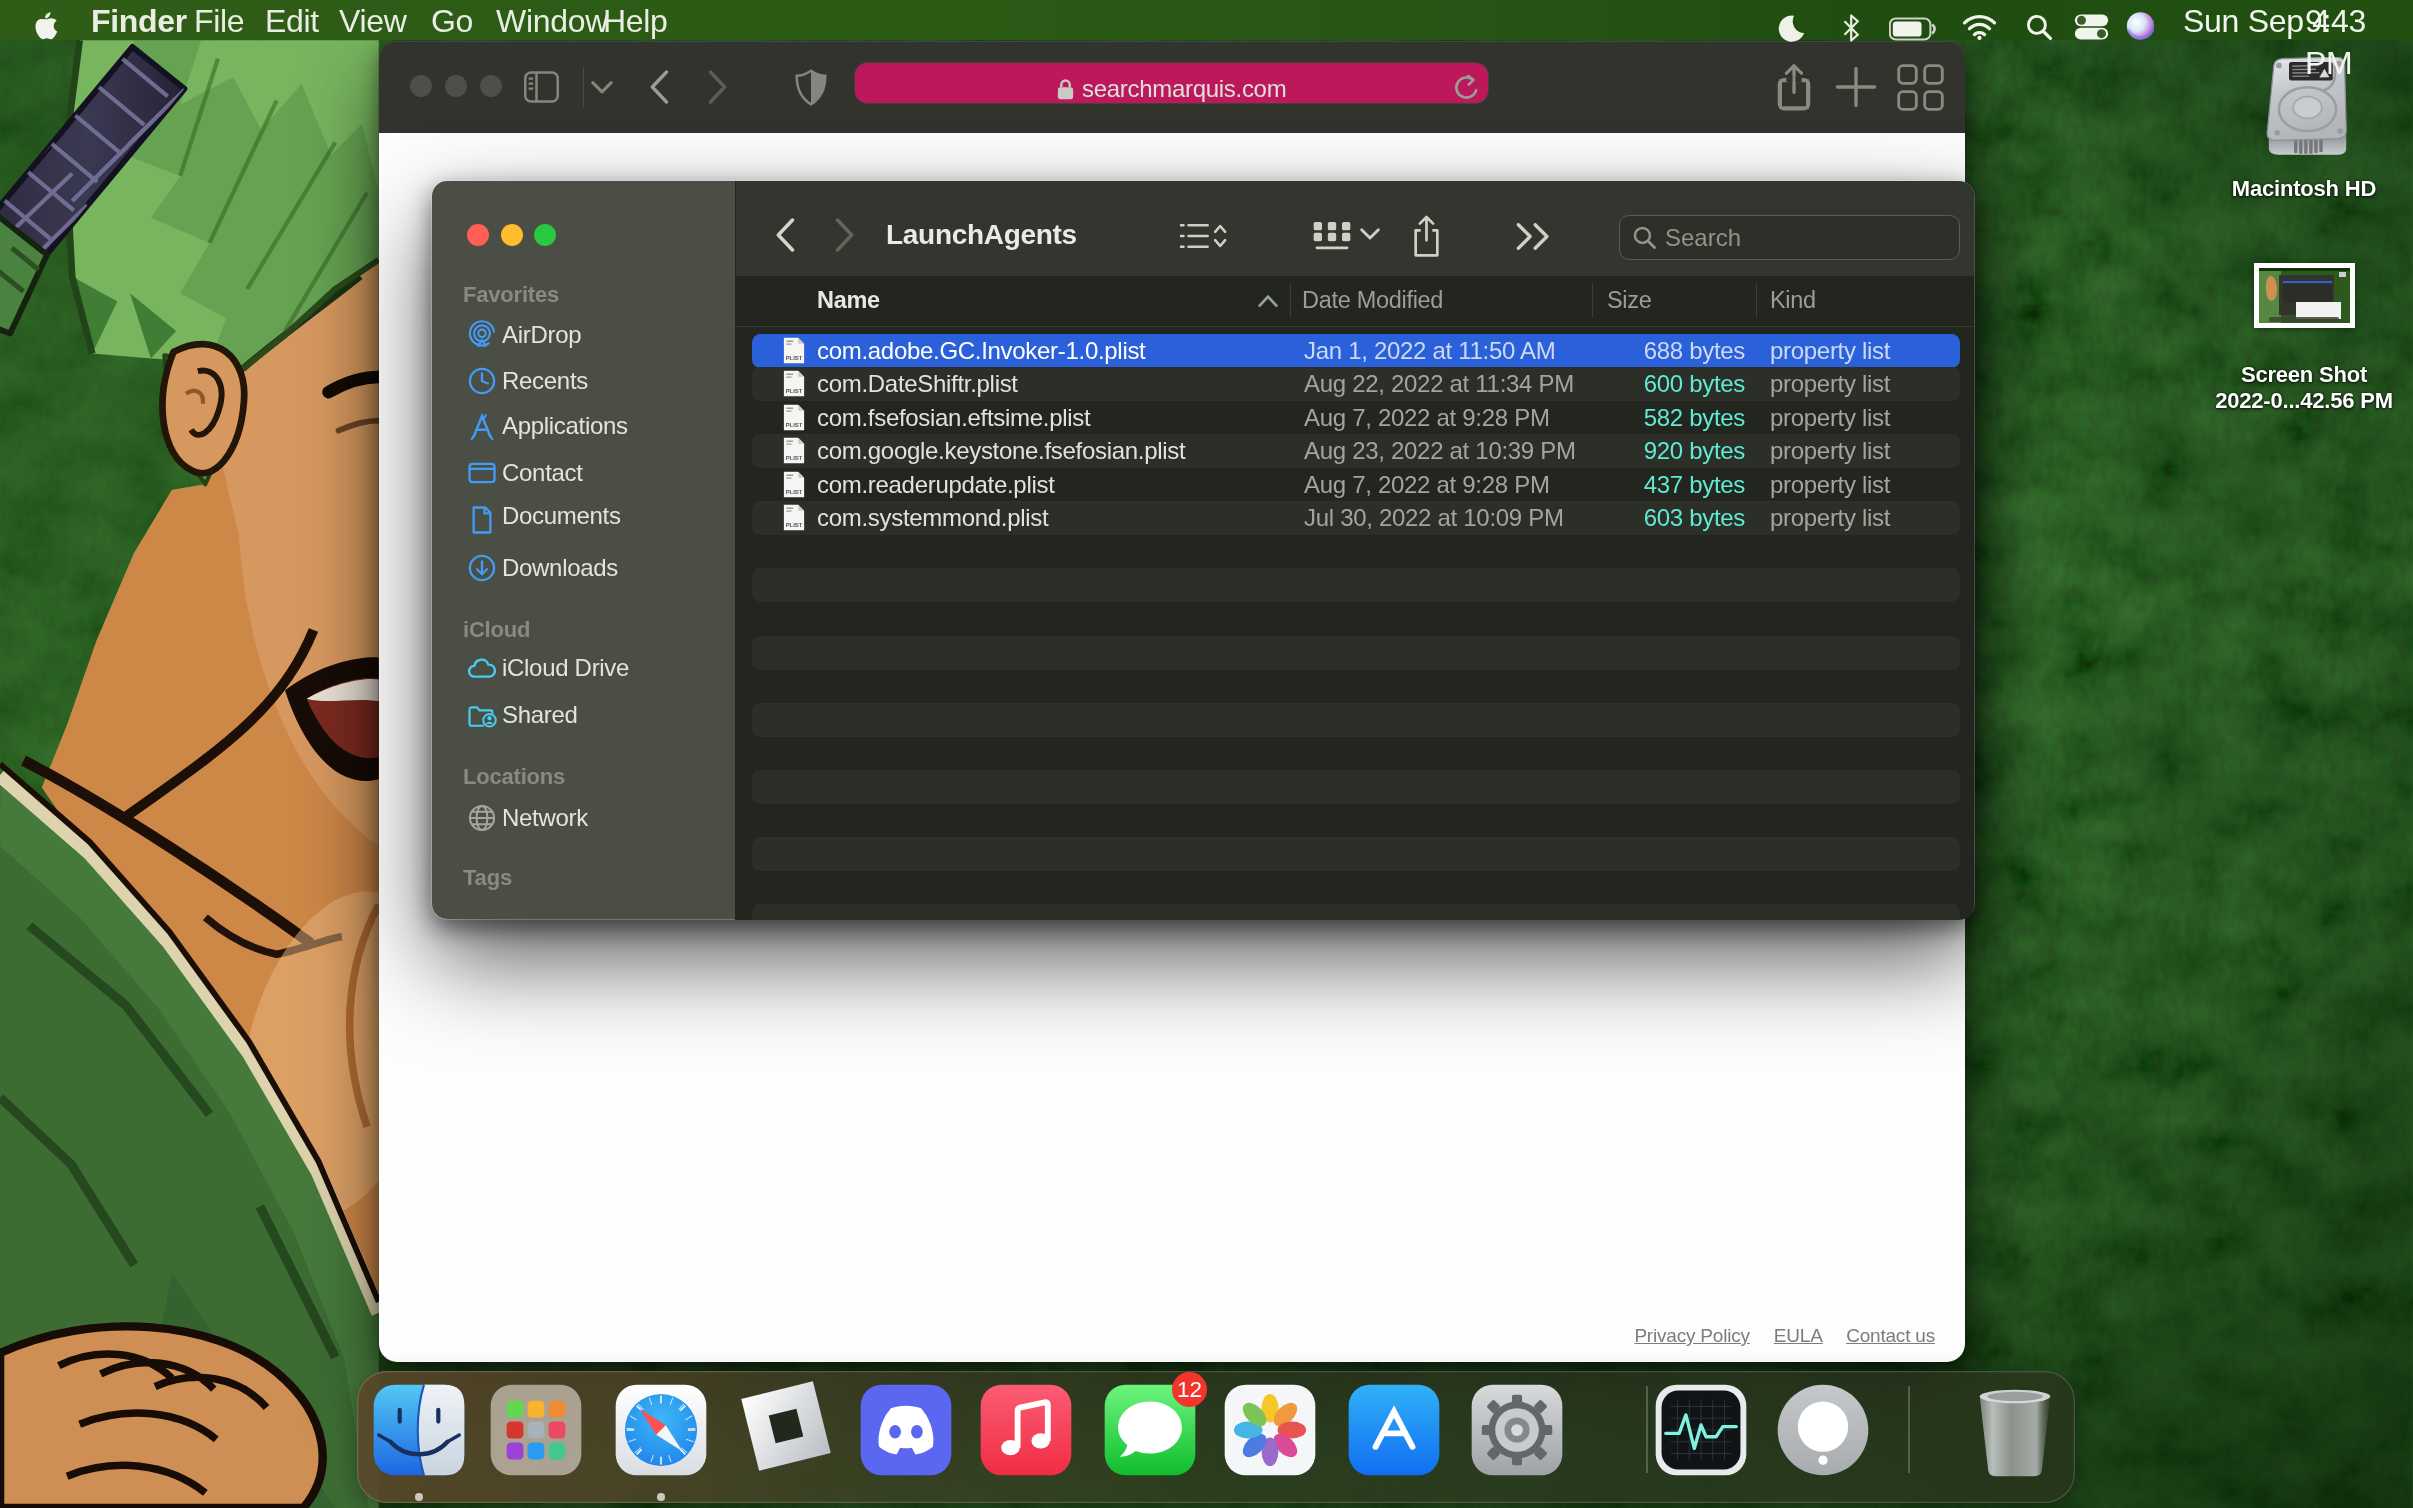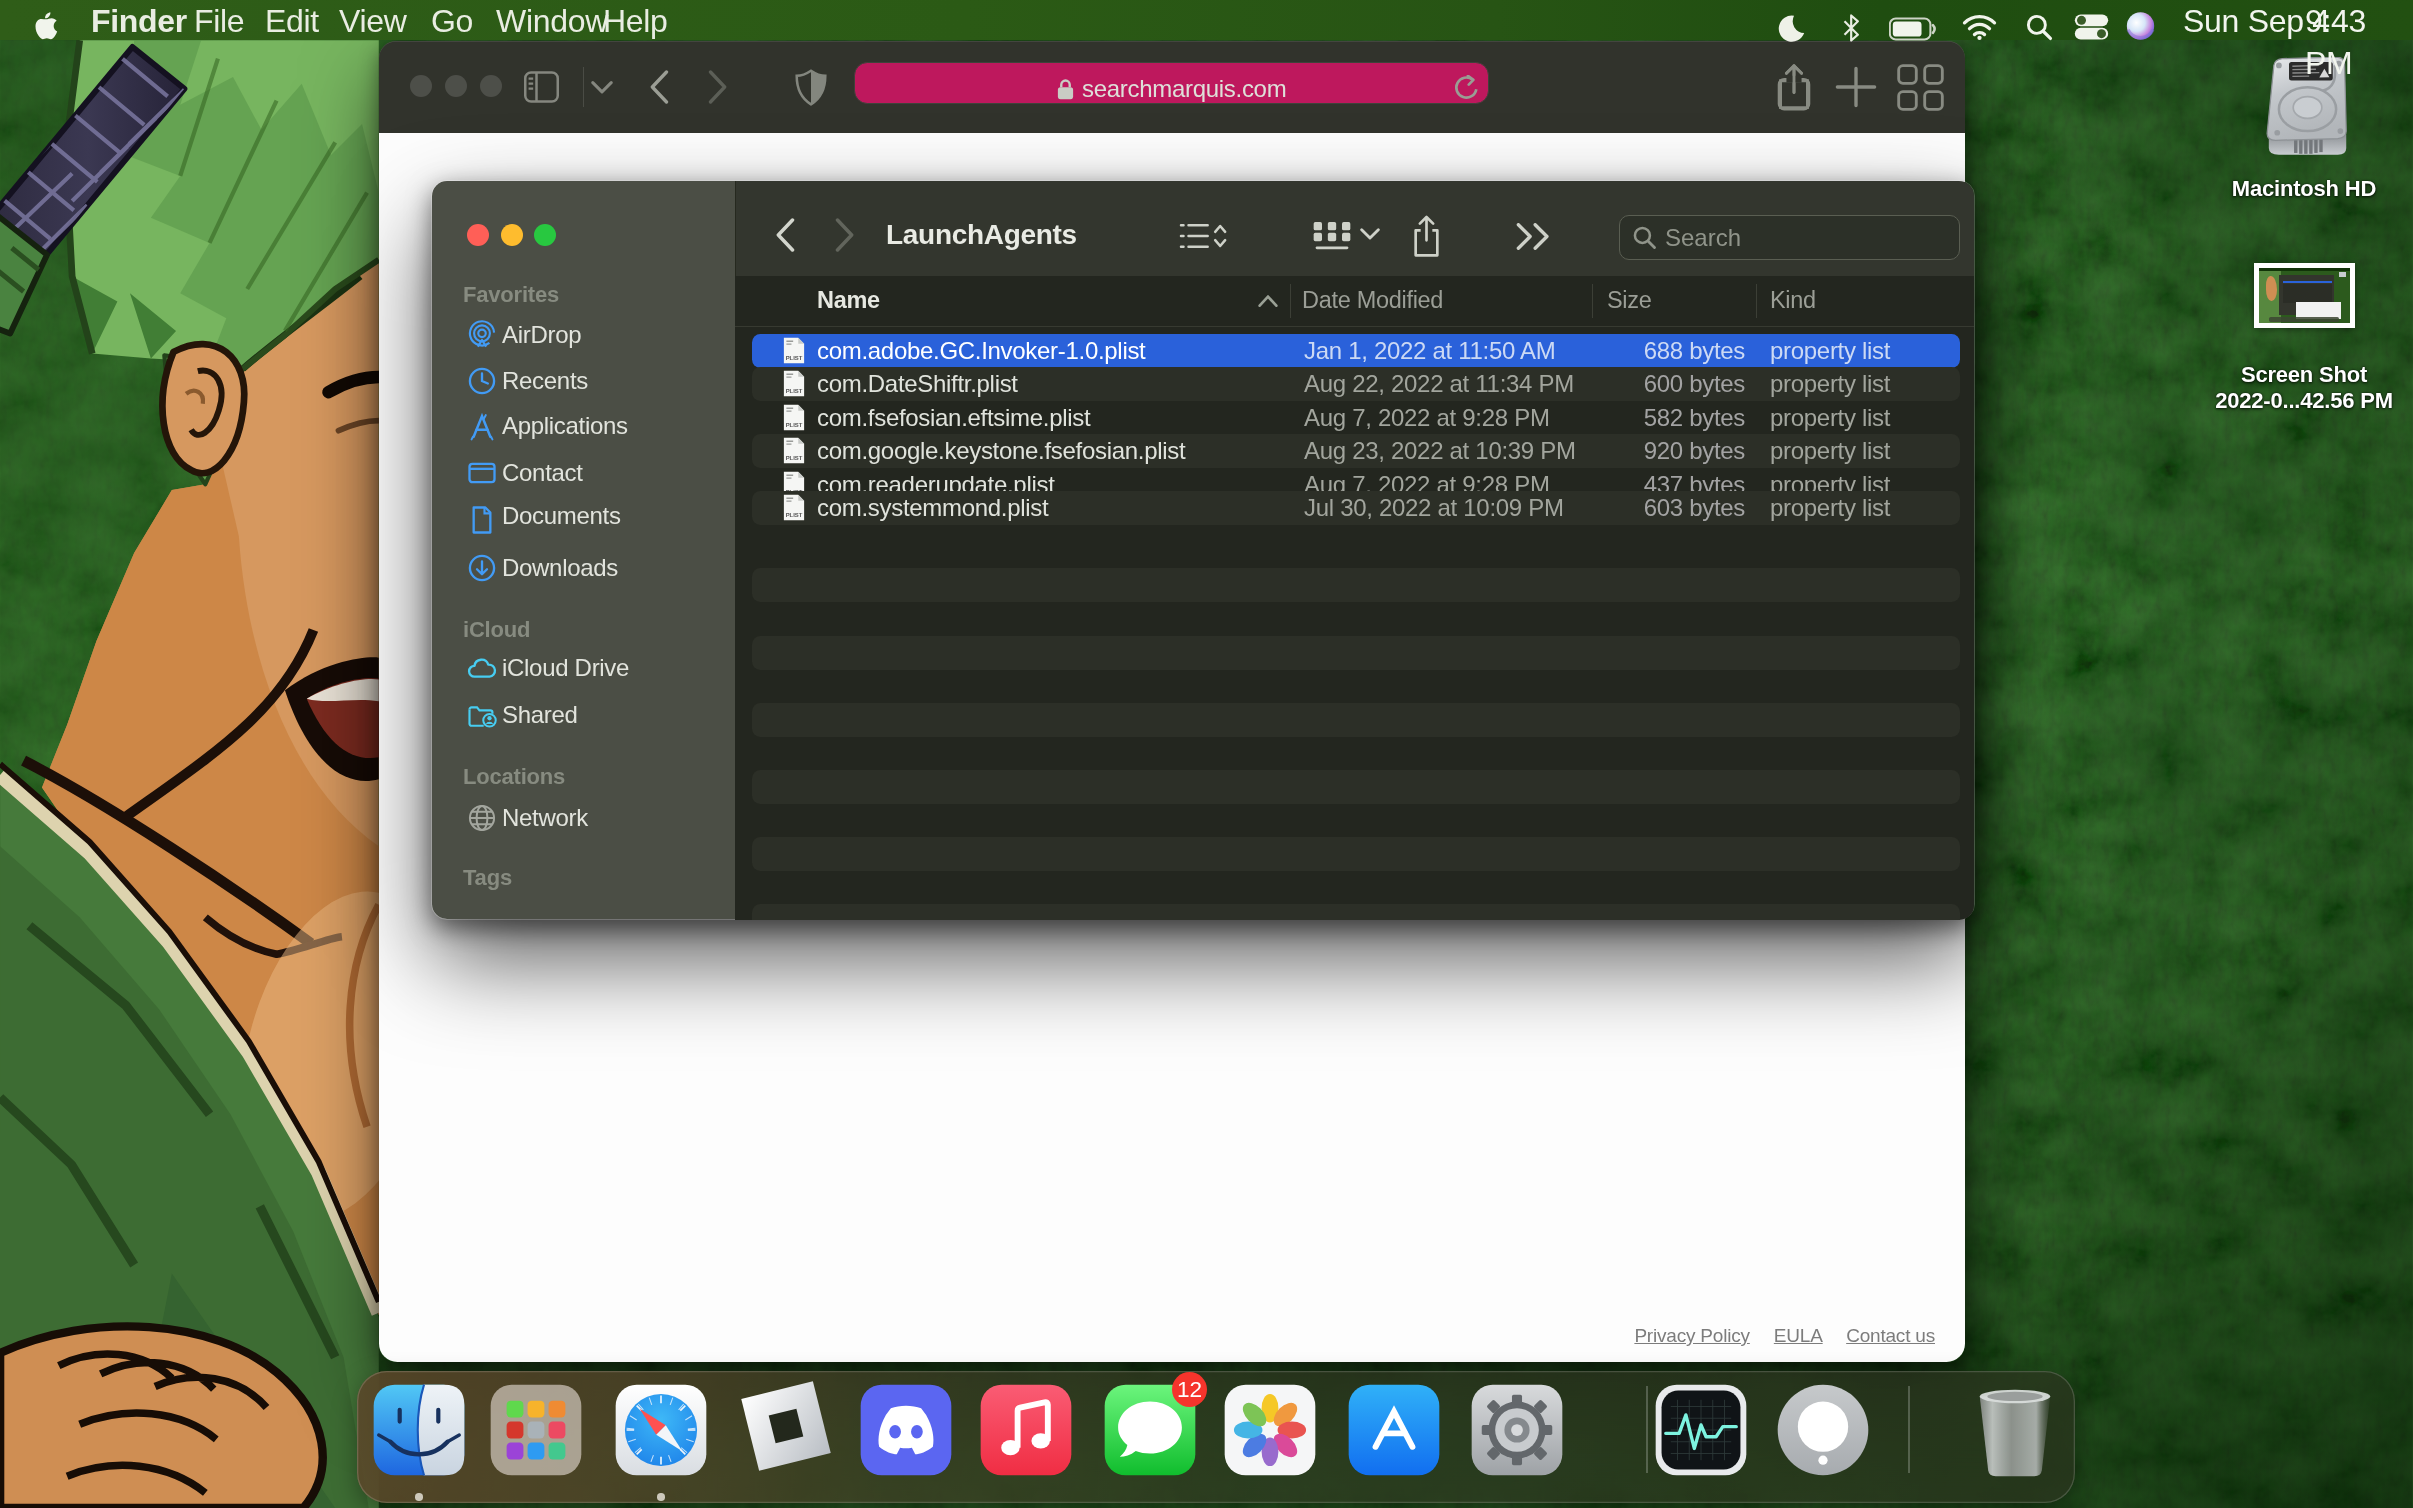--- a/index.html
+++ b/index.html
@@ -35,21 +35,21 @@
     border-radius:0 0 15px 0;overflow:hidden;}
   .ftl{position:absolute;width:22px;height:22px;border-radius:50%;top:43px;}
   .sb-head{position:absolute;left:31px;font-size:22px;font-weight:bold;color:#878b80;letter-spacing:-0.2px;}
   .sb-item{position:absolute;left:70px;font-size:24px;color:#e2e4dd;letter-spacing:-0.3px;}
   .sb-ic{position:absolute;left:35px;width:30px;height:30px;}
   .fh-sep{position:absolute;top:8.4px;width:0.8px;height:34px;background:#3c3f36;}
   .fh-txt{position:absolute;top:0;font-size:23.5px;color:#9b9e96;letter-spacing:-0.3px;}
   .frow{position:absolute;left:17px;width:1208px;height:34px;border-radius:8.4px;}
   .frow .nm{position:absolute;left:65px;top:3.4px;font-size:24px;color:#e0e3dc;letter-spacing:-0.3px;}
   .frow .dt{position:absolute;left:552px;top:3.4px;font-size:24px;color:#a2a59d;letter-spacing:-0.3px;}
-  .frow .sz{position:absolute;left:779px;top:3.4px;width:214px;text-align:right;font-size:24px;color:#a3a3a3;letter-spacing:-0.3px;}
+  .frow .sz{position:absolute;left:779px;top:3.4px;width:214px;text-align:right;font-size:24px;color:#5eead4;letter-spacing:-0.3px;}
   .frow .kd{position:absolute;left:1018px;top:3.4px;font-size:24px;color:#a2a59d;letter-spacing:-0.3px;}
   .frow.sel{background:#2a61da;}
   .frow.sel .nm{color:#ffffff;}
   .frow.sel .dt,.frow.sel .sz,.frow.sel .kd{color:#ccd9f4;}
   .frow.alt{background:#2c2f27;}
   .plist-ic{position:absolute;left:31px;top:3.4px;width:22px;height:27px;}
   
   .dlabel{position:absolute;text-align:center;color:#ffffff;font-size:22px;font-weight:600;
     letter-spacing:-0.2px;text-shadow:0 0.8px 3.4px rgba(0,0,0,0.85),0 0 1.7px rgba(0,0,0,0.6);z-index:5;}
   
@@ -450,21 +450,21 @@
             <path d="M1,1 L18,1 L25,8 L25,31 L1,31 Z" fill="#f5f6f4"></path>
             <path d="M18,1 L18,8 L25,8 Z" fill="#c9cbc8"></path>
             <path d="M4,5 L12,5 M4,8.5 L10,8.5" stroke="#9a9c99" stroke-width="1.6"></path>
             <text x="13" y="27" font-size="7" font-weight="bold" fill="#555" text-anchor="middle" font-family="Liberation Sans">PLIST</text>
           </svg>
       <div class="nm">com.readerupdate.plist</div>
       <div class="dt">Aug 7, 2022 at 9:28 PM</div>
       <div class="sz">437 bytes</div>
       <div class="kd">property list</div>
     </div>
-    <div class="frow alt" style="top:215px;">
+    <div class="frow alt" style="top:225px;">
       <svg class="plist-ic" viewBox="0 0 26 32">
             <path d="M1,1 L18,1 L25,8 L25,31 L1,31 Z" fill="#f5f6f4"></path>
             <path d="M18,1 L18,8 L25,8 Z" fill="#c9cbc8"></path>
             <path d="M4,5 L12,5 M4,8.5 L10,8.5" stroke="#9a9c99" stroke-width="1.6"></path>
             <text x="13" y="27" font-size="7" font-weight="bold" fill="#555" text-anchor="middle" font-family="Liberation Sans">PLIST</text>
           </svg>
       <div class="nm">com.systemmond.plist</div>
       <div class="dt">Jul 30, 2022 at 10:09 PM</div>
       <div class="sz">603 bytes</div>
       <div class="kd">property list</div>

